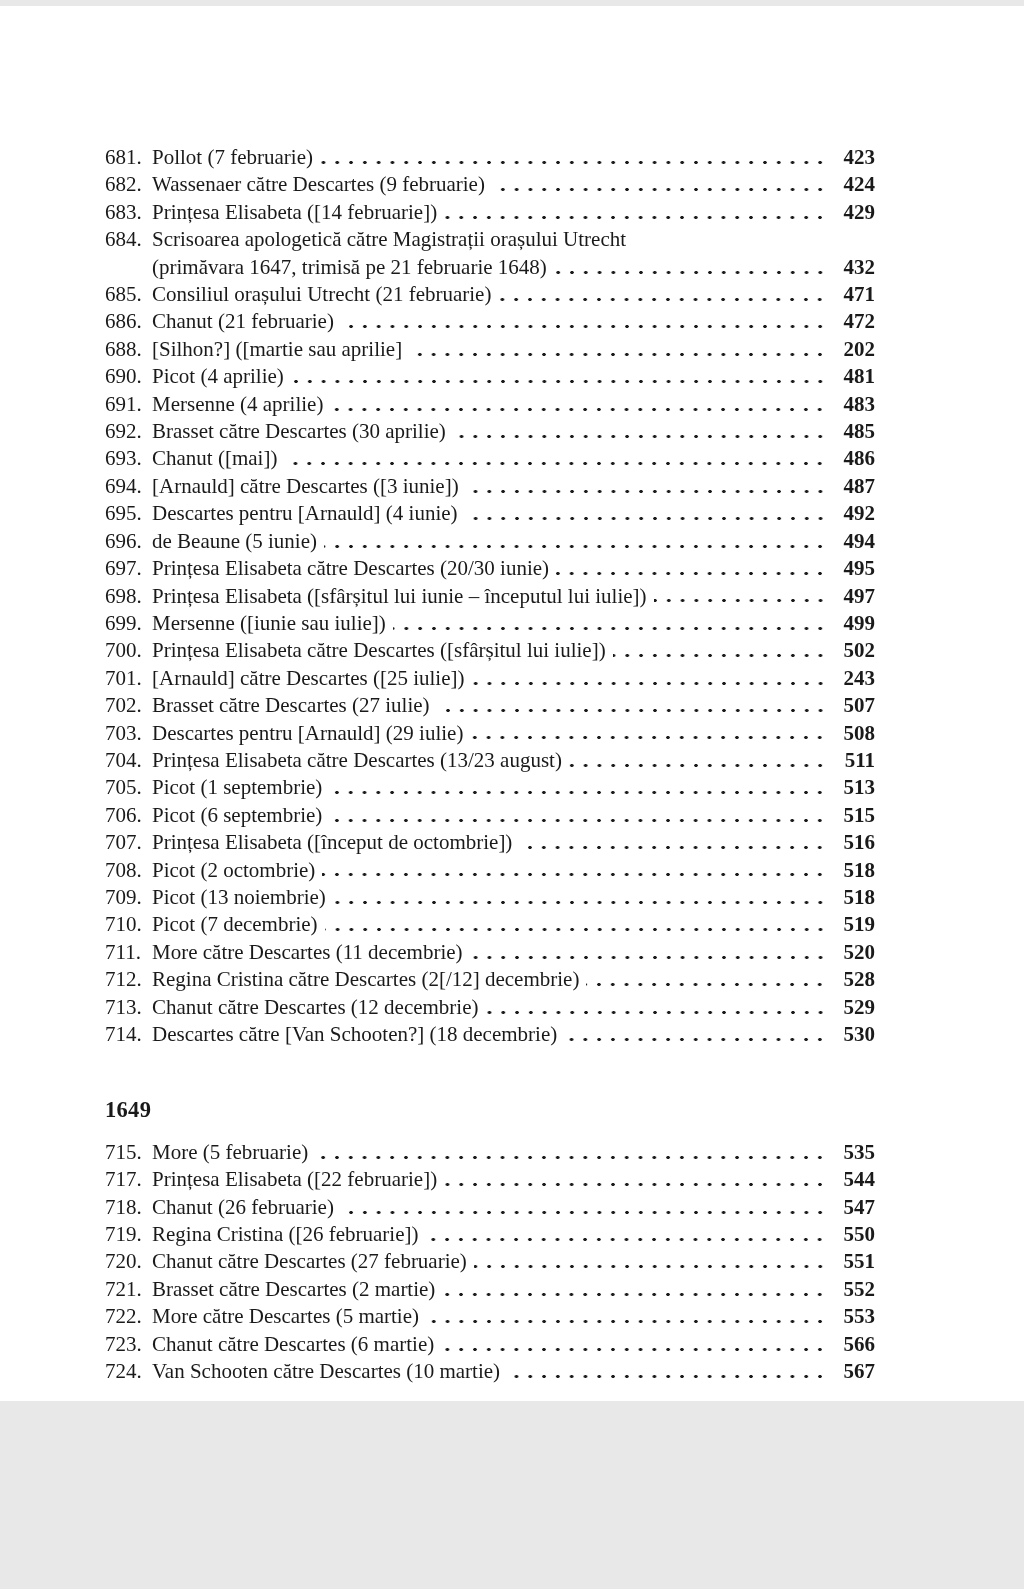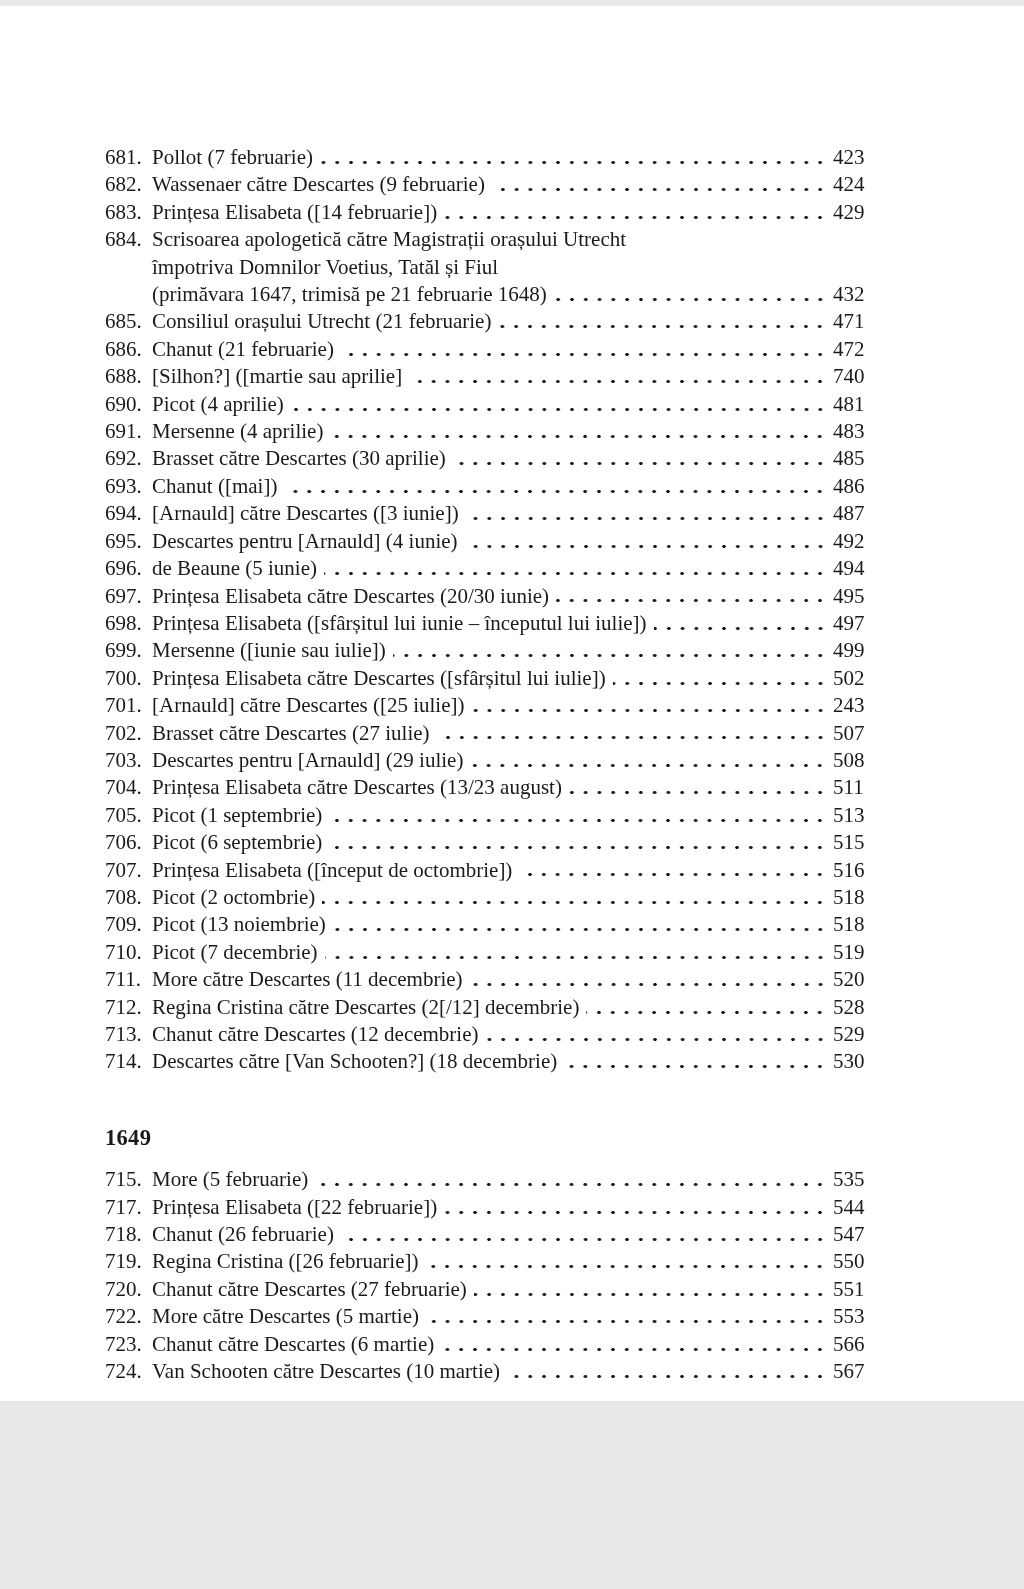--- a/index.html
+++ b/index.html
@@ -41,20 +41,22 @@
     margin-left: 7px;
     margin-right: 5px;
     background-image: radial-gradient(circle, #1a1a1a 1.45px, rgba(0,0,0,0) 1.95px);
     background-size: 13.8px 5px;
     background-repeat: repeat-x;
     background-position: right 1px bottom 6.5px;
   }
   .page-num {
     flex: 0 0 auto;
     min-width: 42px;
+    text-align: right;
+    font-weight: bold;
   }
   .year-heading {
     font-weight: bold;
     text-align: left;
     font-size: 22.5px;
     margin: 48px 0 15px 0;
     letter-spacing: 0.3px;
   }
 </style>
 </head>
@@ -79,45 +81,41 @@
         <span class="entry-title">Prințesa Elisabeta ([14 februarie])</span>
         <span class="dot-leader"></span>
         <span class="page-num">429</span>
       </div>
       <div class="toc-row">
         <span class="entry-num">684.</span>
         <span class="entry-title">Scrisoarea apologetică către Magistrații orașului Utrecht</span>
       </div>
       <div class="toc-row">
         <span class="entry-indent"></span>
-        <span class="entry-title">împotriva Domnilor Voetius, Tatăl și Fiul</span>
-      </div>
-      <div class="toc-row">
-        <span class="entry-indent"></span>
         <span class="entry-title">(primăvara 1647, trimisă pe 21 februarie 1648)</span>
         <span class="dot-leader"></span>
         <span class="page-num">432</span>
       </div>
       <div class="toc-row">
         <span class="entry-num">685.</span>
         <span class="entry-title">Consiliul orașului Utrecht (21 februarie)</span>
         <span class="dot-leader"></span>
         <span class="page-num">471</span>
       </div>
       <div class="toc-row">
         <span class="entry-num">686.</span>
         <span class="entry-title">Chanut (21 februarie)</span>
         <span class="dot-leader"></span>
         <span class="page-num">472</span>
       </div>
       <div class="toc-row">
         <span class="entry-num">688.</span>
         <span class="entry-title">[Silhon?] ([martie sau aprilie]</span>
         <span class="dot-leader"></span>
-        <span class="page-num">740</span>
+        <span class="page-num">202</span>
       </div>
       <div class="toc-row">
         <span class="entry-num">690.</span>
         <span class="entry-title">Picot (4 aprilie)</span>
         <span class="dot-leader"></span>
         <span class="page-num">481</span>
       </div>
       <div class="toc-row">
         <span class="entry-num">691.</span>
         <span class="entry-title">Mersenne (4 aprilie)</span>
@@ -285,20 +283,26 @@
         <span class="entry-num">719.</span>
         <span class="entry-title">Regina Cristina ([26 februarie])</span>
         <span class="dot-leader"></span>
         <span class="page-num">550</span>
       </div>
       <div class="toc-row">
         <span class="entry-num">720.</span>
         <span class="entry-title">Chanut către Descartes (27 februarie)</span>
         <span class="dot-leader"></span>
         <span class="page-num">551</span>
+      </div>
+      <div class="toc-row">
+        <span class="entry-num">721.</span>
+        <span class="entry-title">Brasset către Descartes (2 martie)</span>
+        <span class="dot-leader"></span>
+        <span class="page-num">552</span>
       </div>
       <div class="toc-row">
         <span class="entry-num">722.</span>
         <span class="entry-title">More către Descartes (5 martie)</span>
         <span class="dot-leader"></span>
         <span class="page-num">553</span>
       </div>
       <div class="toc-row">
         <span class="entry-num">723.</span>
         <span class="entry-title">Chanut către Descartes (6 martie)</span>

